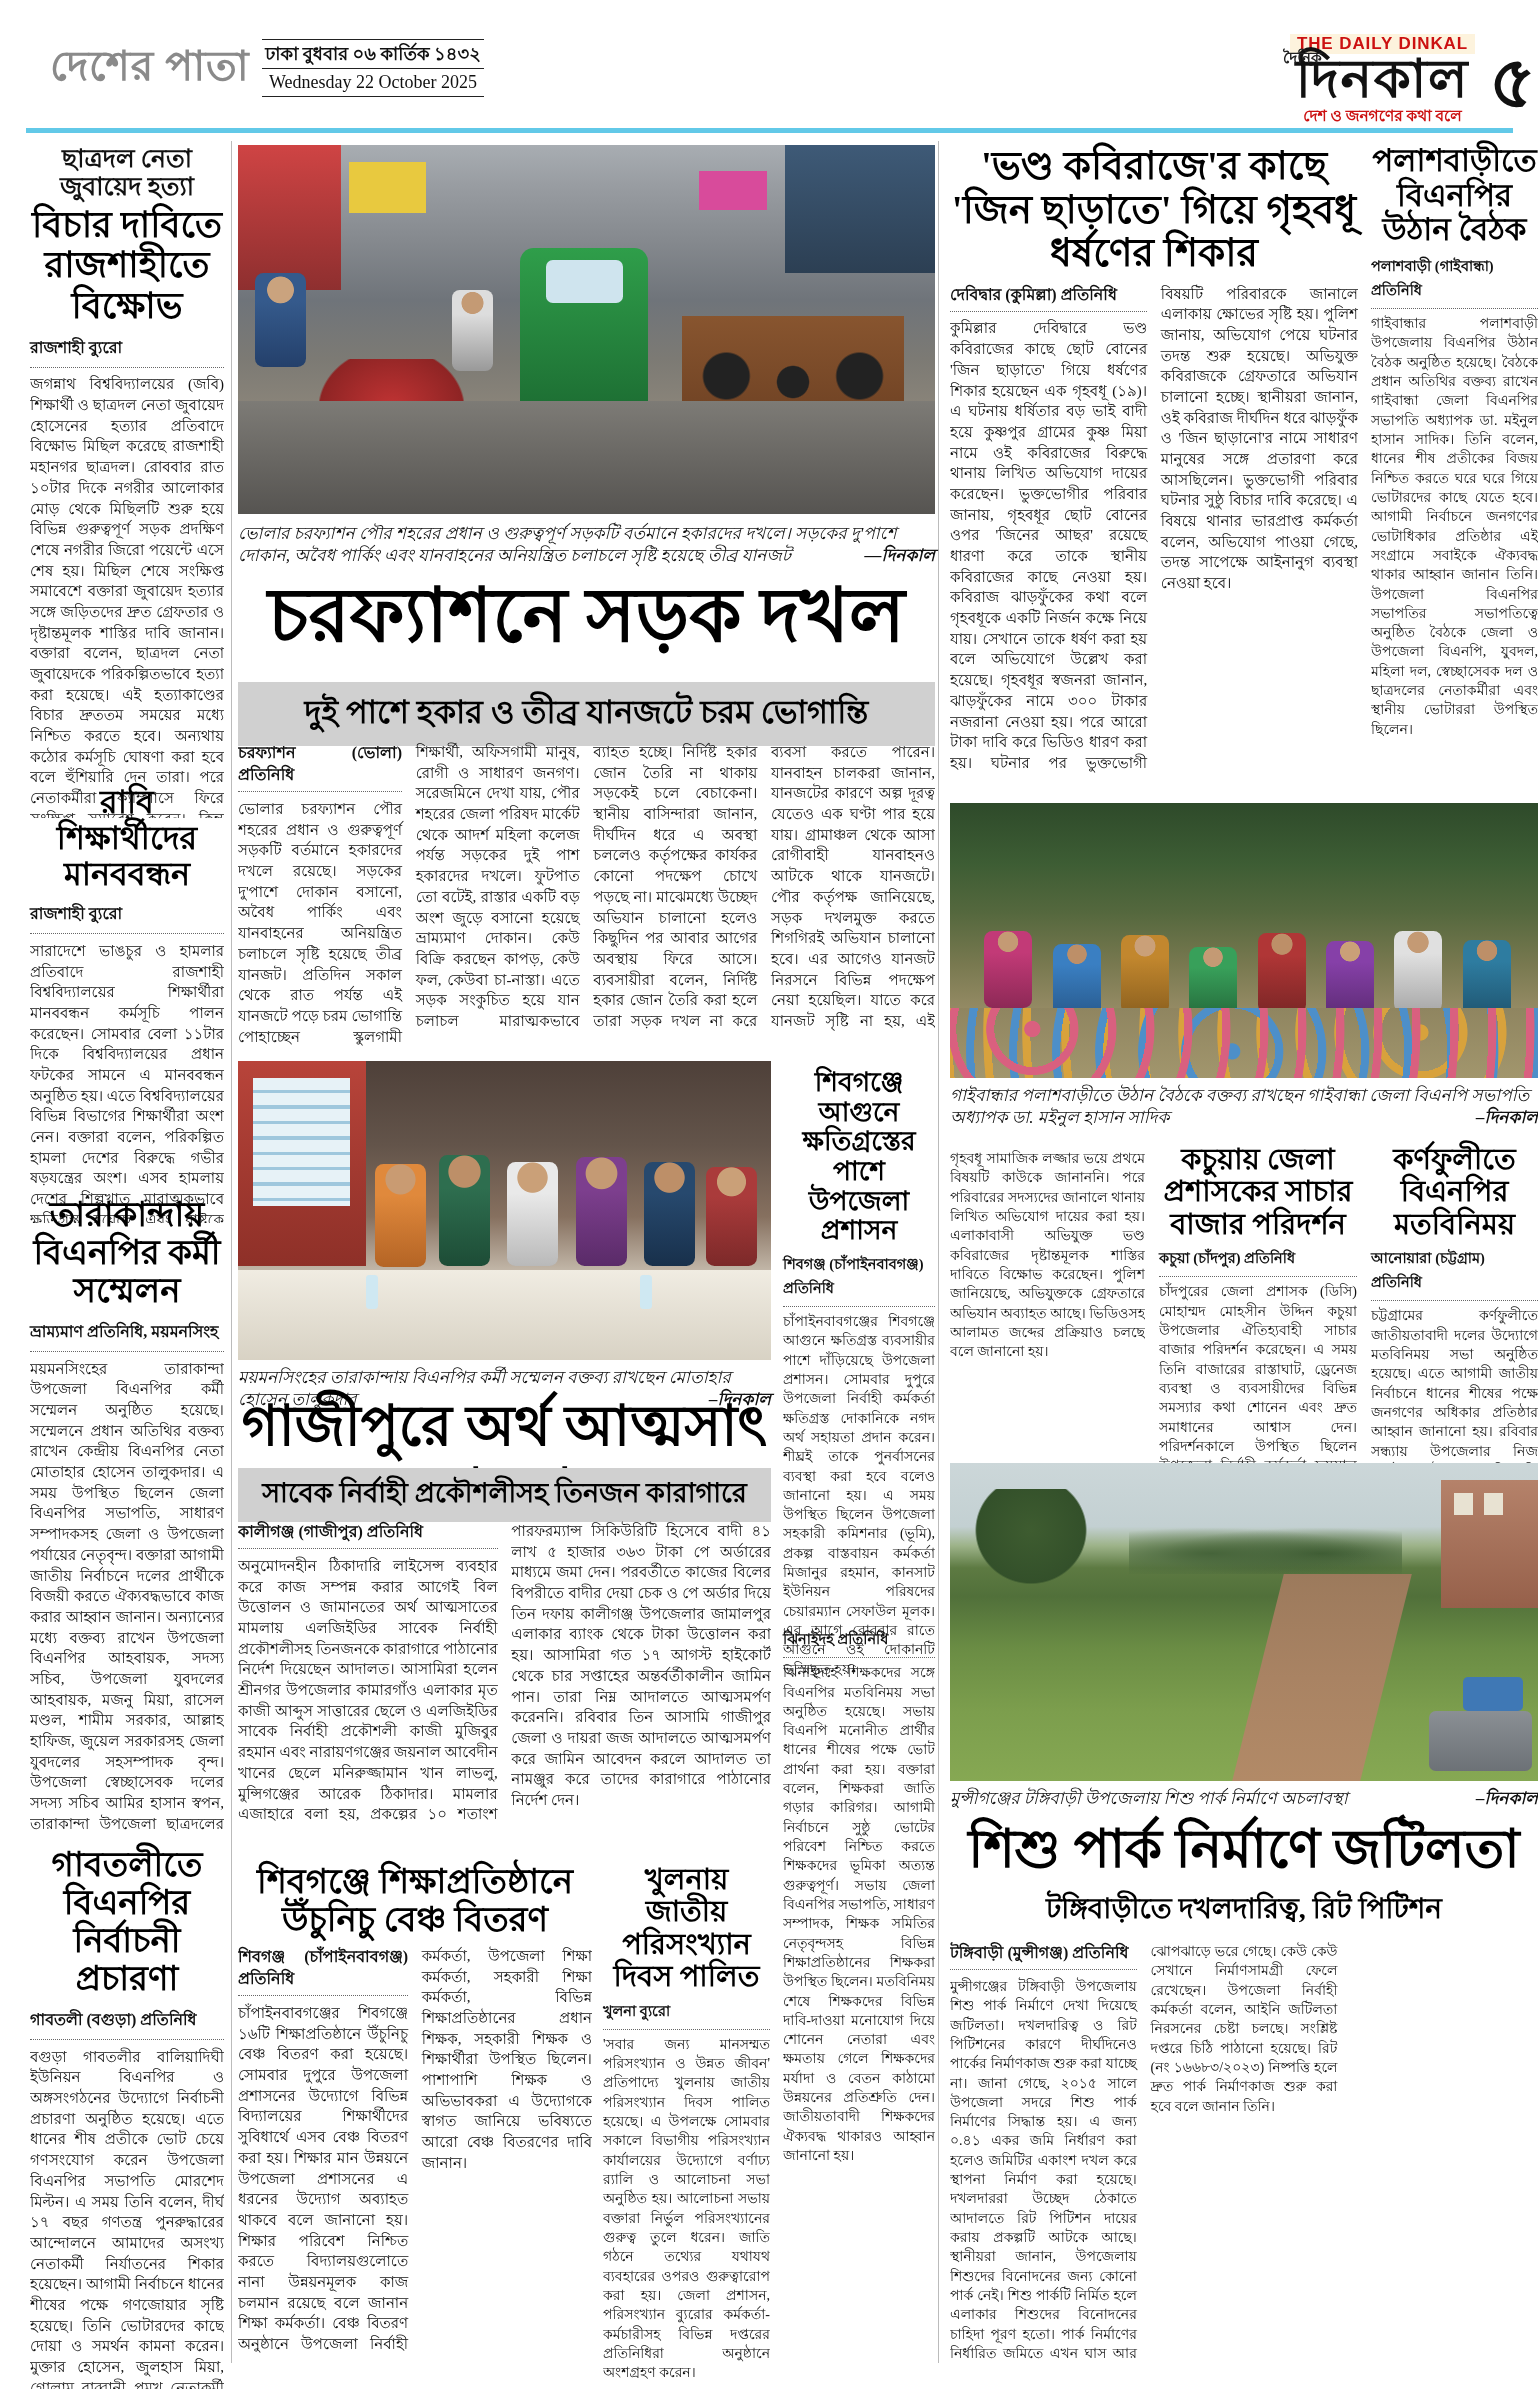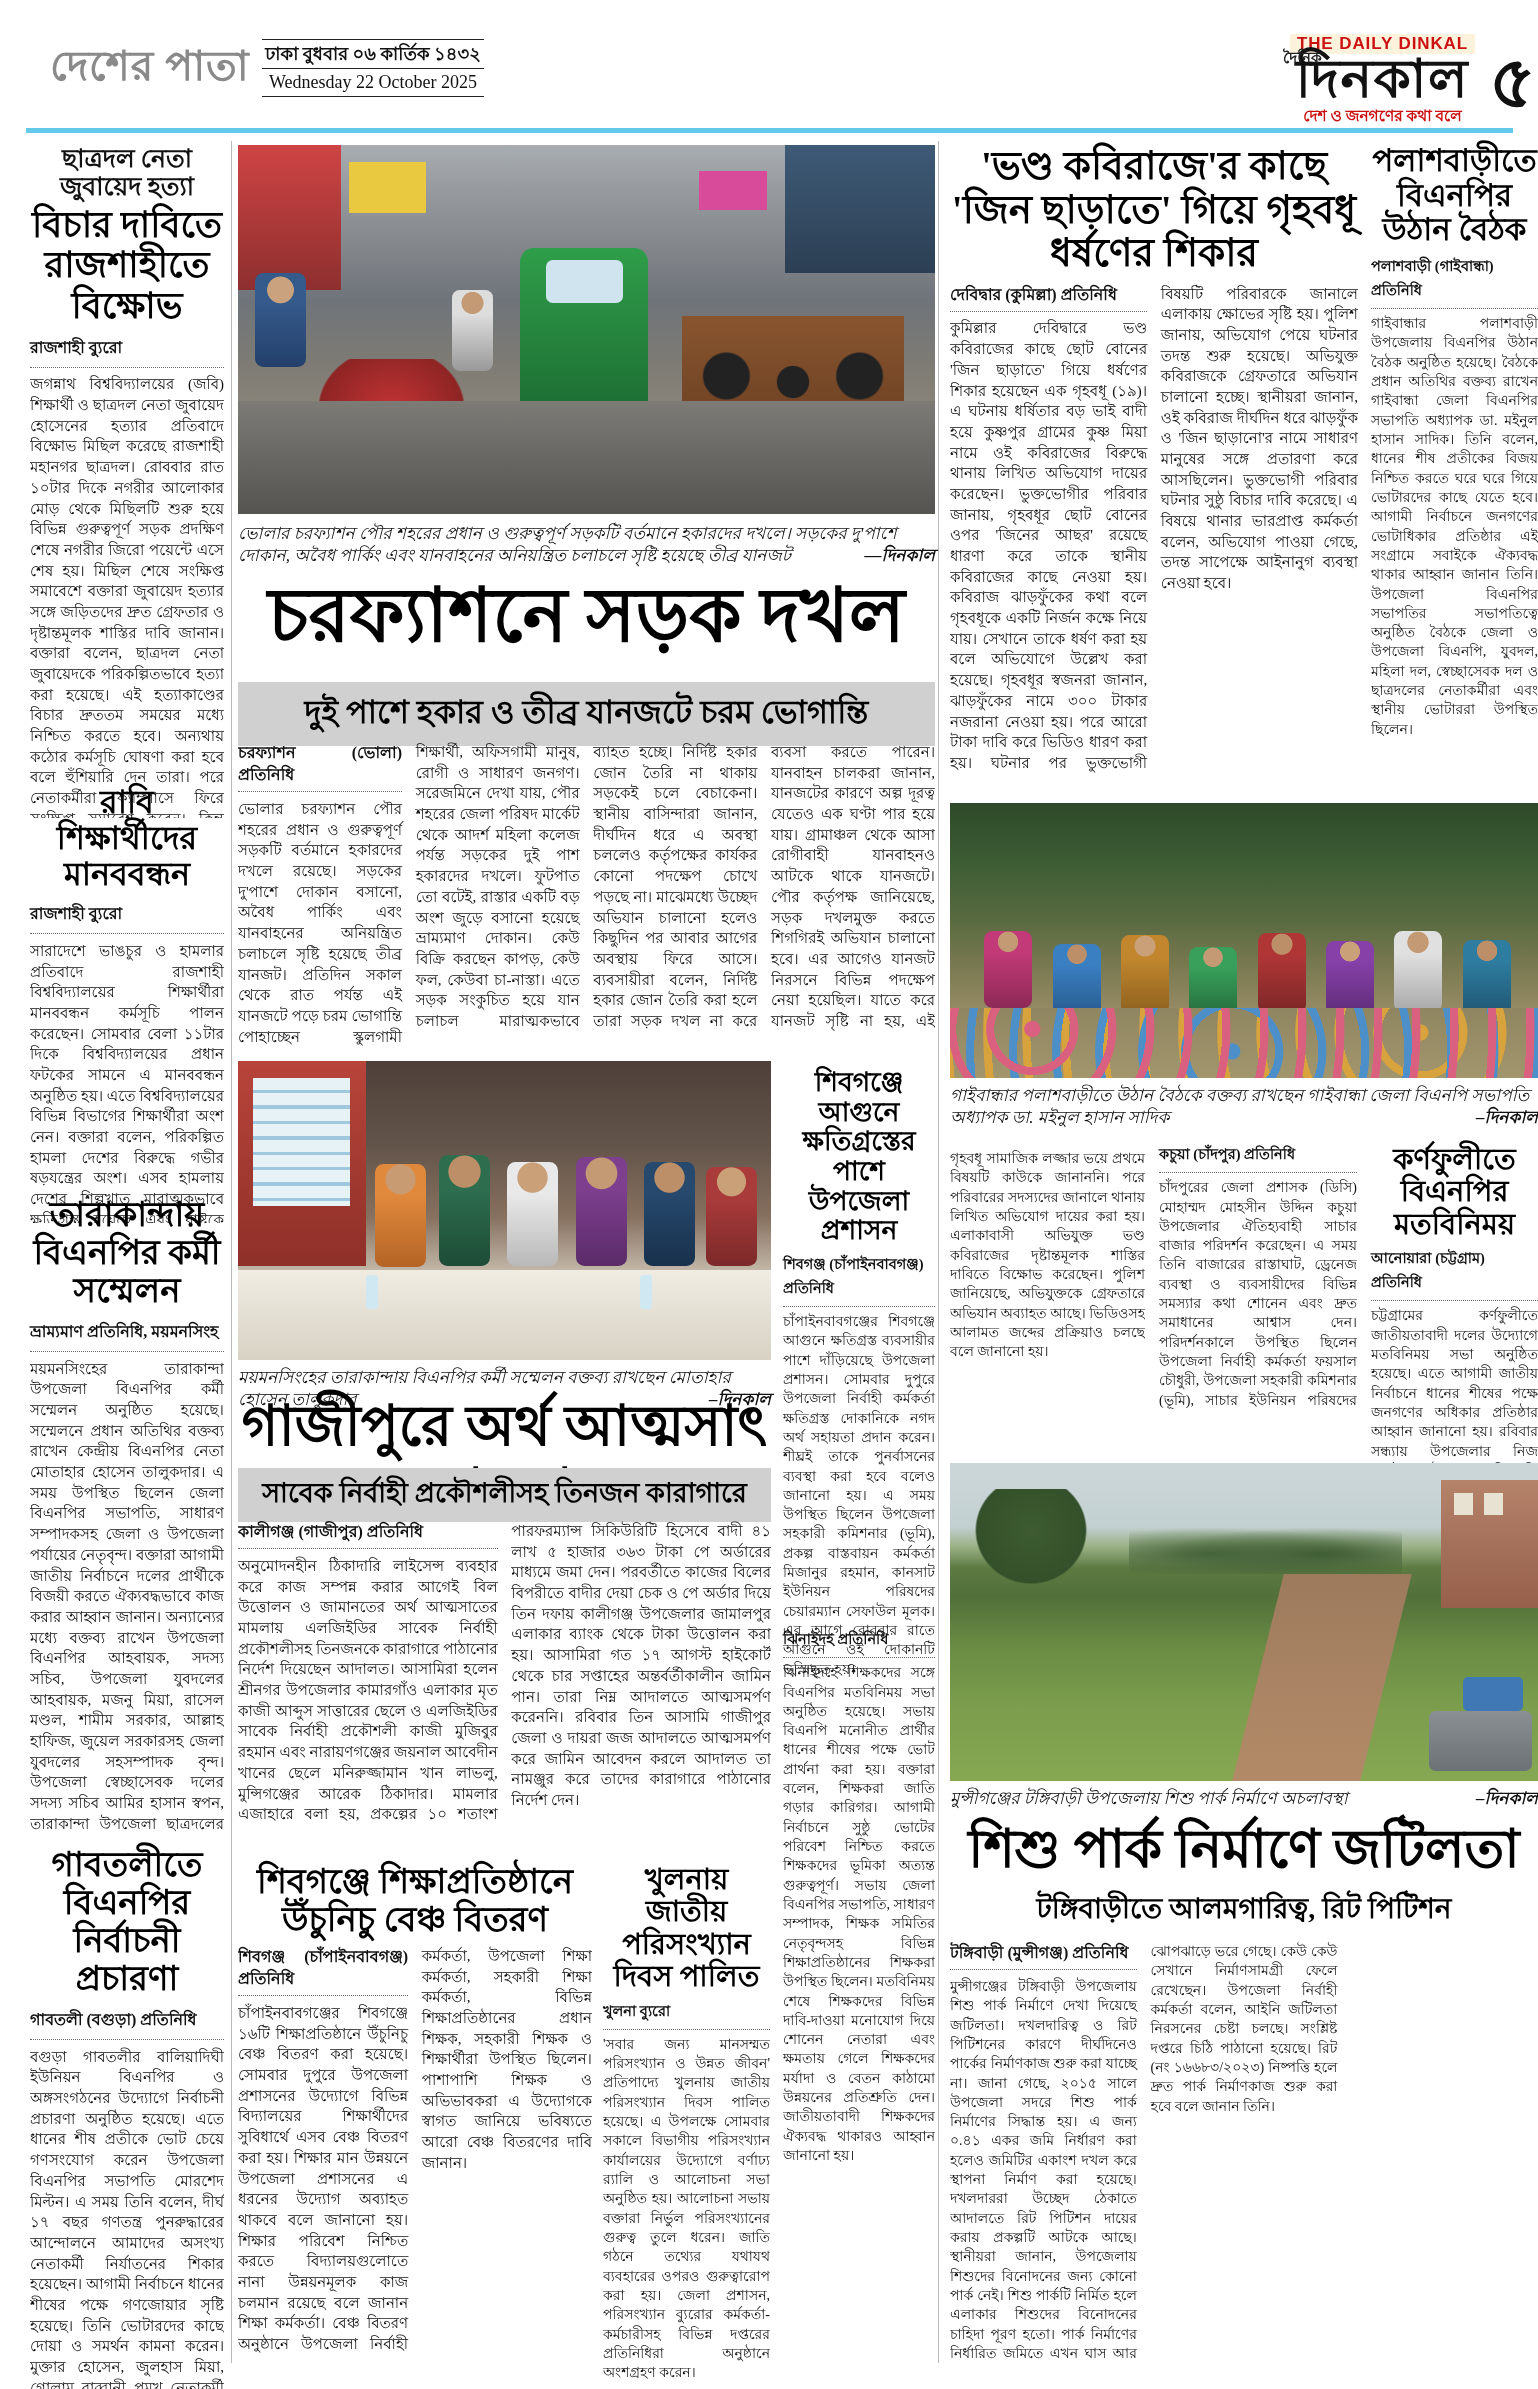--- a/index.html
+++ b/index.html
@@ -182,20 +182,21 @@
     <div class="ph" style="left:0;top:205px;width:588px;height:70px;background:repeating-radial-gradient(circle at 14% 30%,#d9607f 0 7.7px,transparent 8.5px 38px),repeating-radial-gradient(circle at 48% 62%,#4d8fc9 0 7.7px,transparent 8.5px 43px),repeating-radial-gradient(circle at 80% 35%,#d8a23c 0 7.7px,transparent 8.5px 39px),linear-gradient(180deg,#8f8560,#a2966d);"></div>
   </div>
   <div class="abs caption" style="left:950px;top:1085px;width:588px;">
     <span>গাইবান্ধার পলাশবাড়ীতে উঠান বৈঠকে বক্তব্য রাখছেন গাইবান্ধা জেলা বিএনপি সভাপতি অধ্যাপক ডা. মইনুল হাসান সাদিক</span>
     <span style="float:right;font-weight:bold;">–দিনকাল</span>
   </div>
 
   <div class="abs body-text" style="left:950px;top:1149px;width:195px;height:303px;font-size:14px;">গৃহবধূ সামাজিক লজ্জার ভয়ে প্রথমে বিষয়টি কাউকে জানাননি। পরে পরিবারের সদস্যদের জানালে থানায় লিখিত অভিযোগ দায়ের করা হয়। এলাকাবাসী অভিযুক্ত ভণ্ড কবিরাজের দৃষ্টান্তমূলক শাস্তির দাবিতে বিক্ষোভ করেছেন। পুলিশ জানিয়েছে, অভিযুক্তকে গ্রেফতারে অভিযান অব্যাহত আছে। ভিডিওসহ আলামত জব্দের প্রক্রিয়াও চলছে বলে জানানো হয়।</div>
 
   <div class="abs" style="left:1159px;top:1143px;width:198px;">
+    <div class="headline" style="font-size:29px;margin-bottom:6.8px;">কচুয়ায় জেলা প্রশাসকের সাচার বাজার পরিদর্শন</div>
     <div class="byline" style="font-size:14.5px;">কচুয়া (চাঁদপুর) প্রতিনিধি</div>
     <div class="body-text" style="height:231px;margin-top:5.1px;font-size:14px;">চাঁদপুরের জেলা প্রশাসক (ডিসি) মোহাম্মদ মোহসীন উদ্দিন কচুয়া উপজেলার ঐতিহ্যবাহী সাচার বাজার পরিদর্শন করেছেন। এ সময় তিনি বাজারের রাস্তাঘাট, ড্রেনেজ ব্যবস্থা ও ব্যবসায়ীদের বিভিন্ন সমস্যার কথা শোনেন এবং দ্রুত সমাধানের আশ্বাস দেন। পরিদর্শনকালে উপস্থিত ছিলেন উপজেলা নির্বাহী কর্মকর্তা ফয়সাল চৌধুরী, উপজেলা সহকারী কমিশনার (ভূমি), সাচার ইউনিয়ন পরিষদের প্রশাসক মো: সহকারী কর্মকর্তা মো: একরামুল, (এসআই) মো: শাহজাজান, সাচার বাজার ব্যবসায়ী সমিতির সভাপতি মো: আলমগীর হোসেন মোল্লা, সেক্রেটারি জিয়া উদ্দিন মজুমদারসহ গণ্যমান্য লোকজন উপস্থিত ছিলেন।</div>
   </div>
 
   <div class="abs" style="left:1371px;top:1143px;width:167px;">
     <div class="headline" style="font-size:29px;margin-bottom:6.8px;">কর্ণফুলীতে বিএনপির মতবিনিময়</div>
     <div class="byline" style="font-size:14.5px;">আনোয়ারা (চট্টগ্রাম) প্রতিনিধি</div>
     <div class="body-text" style="height:205px;margin-top:5.1px;font-size:14px;">চট্টগ্রামের কর্ণফুলীতে জাতীয়তাবাদী দলের উদ্যোগে মতবিনিময় সভা অনুষ্ঠিত হয়েছে। এতে আগামী জাতীয় নির্বাচনে ধানের শীষের পক্ষে জনগণের অধিকার প্রতিষ্ঠার আহ্বান জানানো হয়। রবিবার সন্ধ্যায় উপজেলার নিজ কার্যালয়ে উপজেলা বিএনপি ও এর সহযোগী সংগঠনের নেতাকর্মীদের সঙ্গে মতবিনিময়কালে নেতারা এসব কথা বলেন।</div>
   </div>
 
@@ -207,20 +208,20 @@
     <div class="ph" style="left:534px;top:30px;width:19px;height:22px;background:#e8e2d2;"></div>
     <div class="ph" style="left:308px;top:111px;width:128px;height:207px;background:linear-gradient(180deg,#9c7a5c 0%,#a98363 50%,#b28a67 100%);transform:skewX(-14deg);"></div>
     <div class="ph" style="left:479px;top:248px;width:103px;height:60px;background:linear-gradient(180deg,#8a8f94,#6c7176);border-radius:6.8px;"></div>
     <div class="ph" style="left:513px;top:214px;width:60px;height:34px;background:#3f78b5;border-radius:5.1px;"></div>
   </div>
   <div class="abs caption" style="left:950px;top:1788px;width:588px;">
     <span>মুন্সীগঞ্জের টঙ্গিবাড়ী উপজেলায় শিশু পার্ক নির্মাণে অচলাবস্থা</span>
     <span style="float:right;font-weight:bold;">–দিনকাল</span>
   </div>
   <div class="abs headline" style="left:950px;top:1820px;width:588px;font-size:53px;">শিশু পার্ক নির্মাণে জটিলতা</div>
-  <div class="abs headline" style="left:950px;top:1893px;width:588px;font-size:28px;">টঙ্গিবাড়ীতে আলমগারিত্ব, রিট পিটিশন</div>
+  <div class="abs headline" style="left:950px;top:1893px;width:588px;font-size:28px;">টঙ্গিবাড়ীতে দখলদারিত্ব, রিট পিটিশন</div>
   <div class="abs body-text cols3" style="left:950px;top:1942px;width:588px;height:427px;font-size:14px;">
     <span class="byline-inline">টঙ্গিবাড়ী (মুন্সীগঞ্জ) প্রতিনিধি</span>
     <span>মুন্সীগঞ্জের টঙ্গিবাড়ী উপজেলায় শিশু পার্ক নির্মাণে দেখা দিয়েছে জটিলতা। দখলদারিত্ব ও রিট পিটিশনের কারণে দীর্ঘদিনেও পার্কের নির্মাণকাজ শুরু করা যাচ্ছে না। জানা গেছে, ২০১৫ সালে উপজেলা সদরে শিশু পার্ক নির্মাণের সিদ্ধান্ত হয়। এ জন্য ০.৪১ একর জমি নির্ধারণ করা হলেও জমিটির একাংশ দখল করে স্থাপনা নির্মাণ করা হয়েছে। দখলদাররা উচ্ছেদ ঠেকাতে আদালতে রিট পিটিশন দায়ের করায় প্রকল্পটি আটকে আছে। স্থানীয়রা জানান, উপজেলায় শিশুদের বিনোদনের জন্য কোনো পার্ক নেই। শিশু পার্কটি নির্মিত হলে এলাকার শিশুদের বিনোদনের চাহিদা পূরণ হতো। পার্ক নির্মাণের নির্ধারিত জমিতে এখন ঘাস আর ঝোপঝাড়ে ভরে গেছে। কেউ কেউ সেখানে নির্মাণসামগ্রী ফেলে রেখেছেন। উপজেলা নির্বাহী কর্মকর্তা বলেন, আইনি জটিলতা নিরসনের চেষ্টা চলছে। সংশ্লিষ্ট দপ্তরে চিঠি পাঠানো হয়েছে। রিট (নং ১৬৬৮৩/২০২৩) নিষ্পত্তি হলে দ্রুত পার্ক নির্মাণকাজ শুরু করা হবে বলে জানান তিনি।</span>
   </div>
 
 </div>
 
 
 </body></html>

